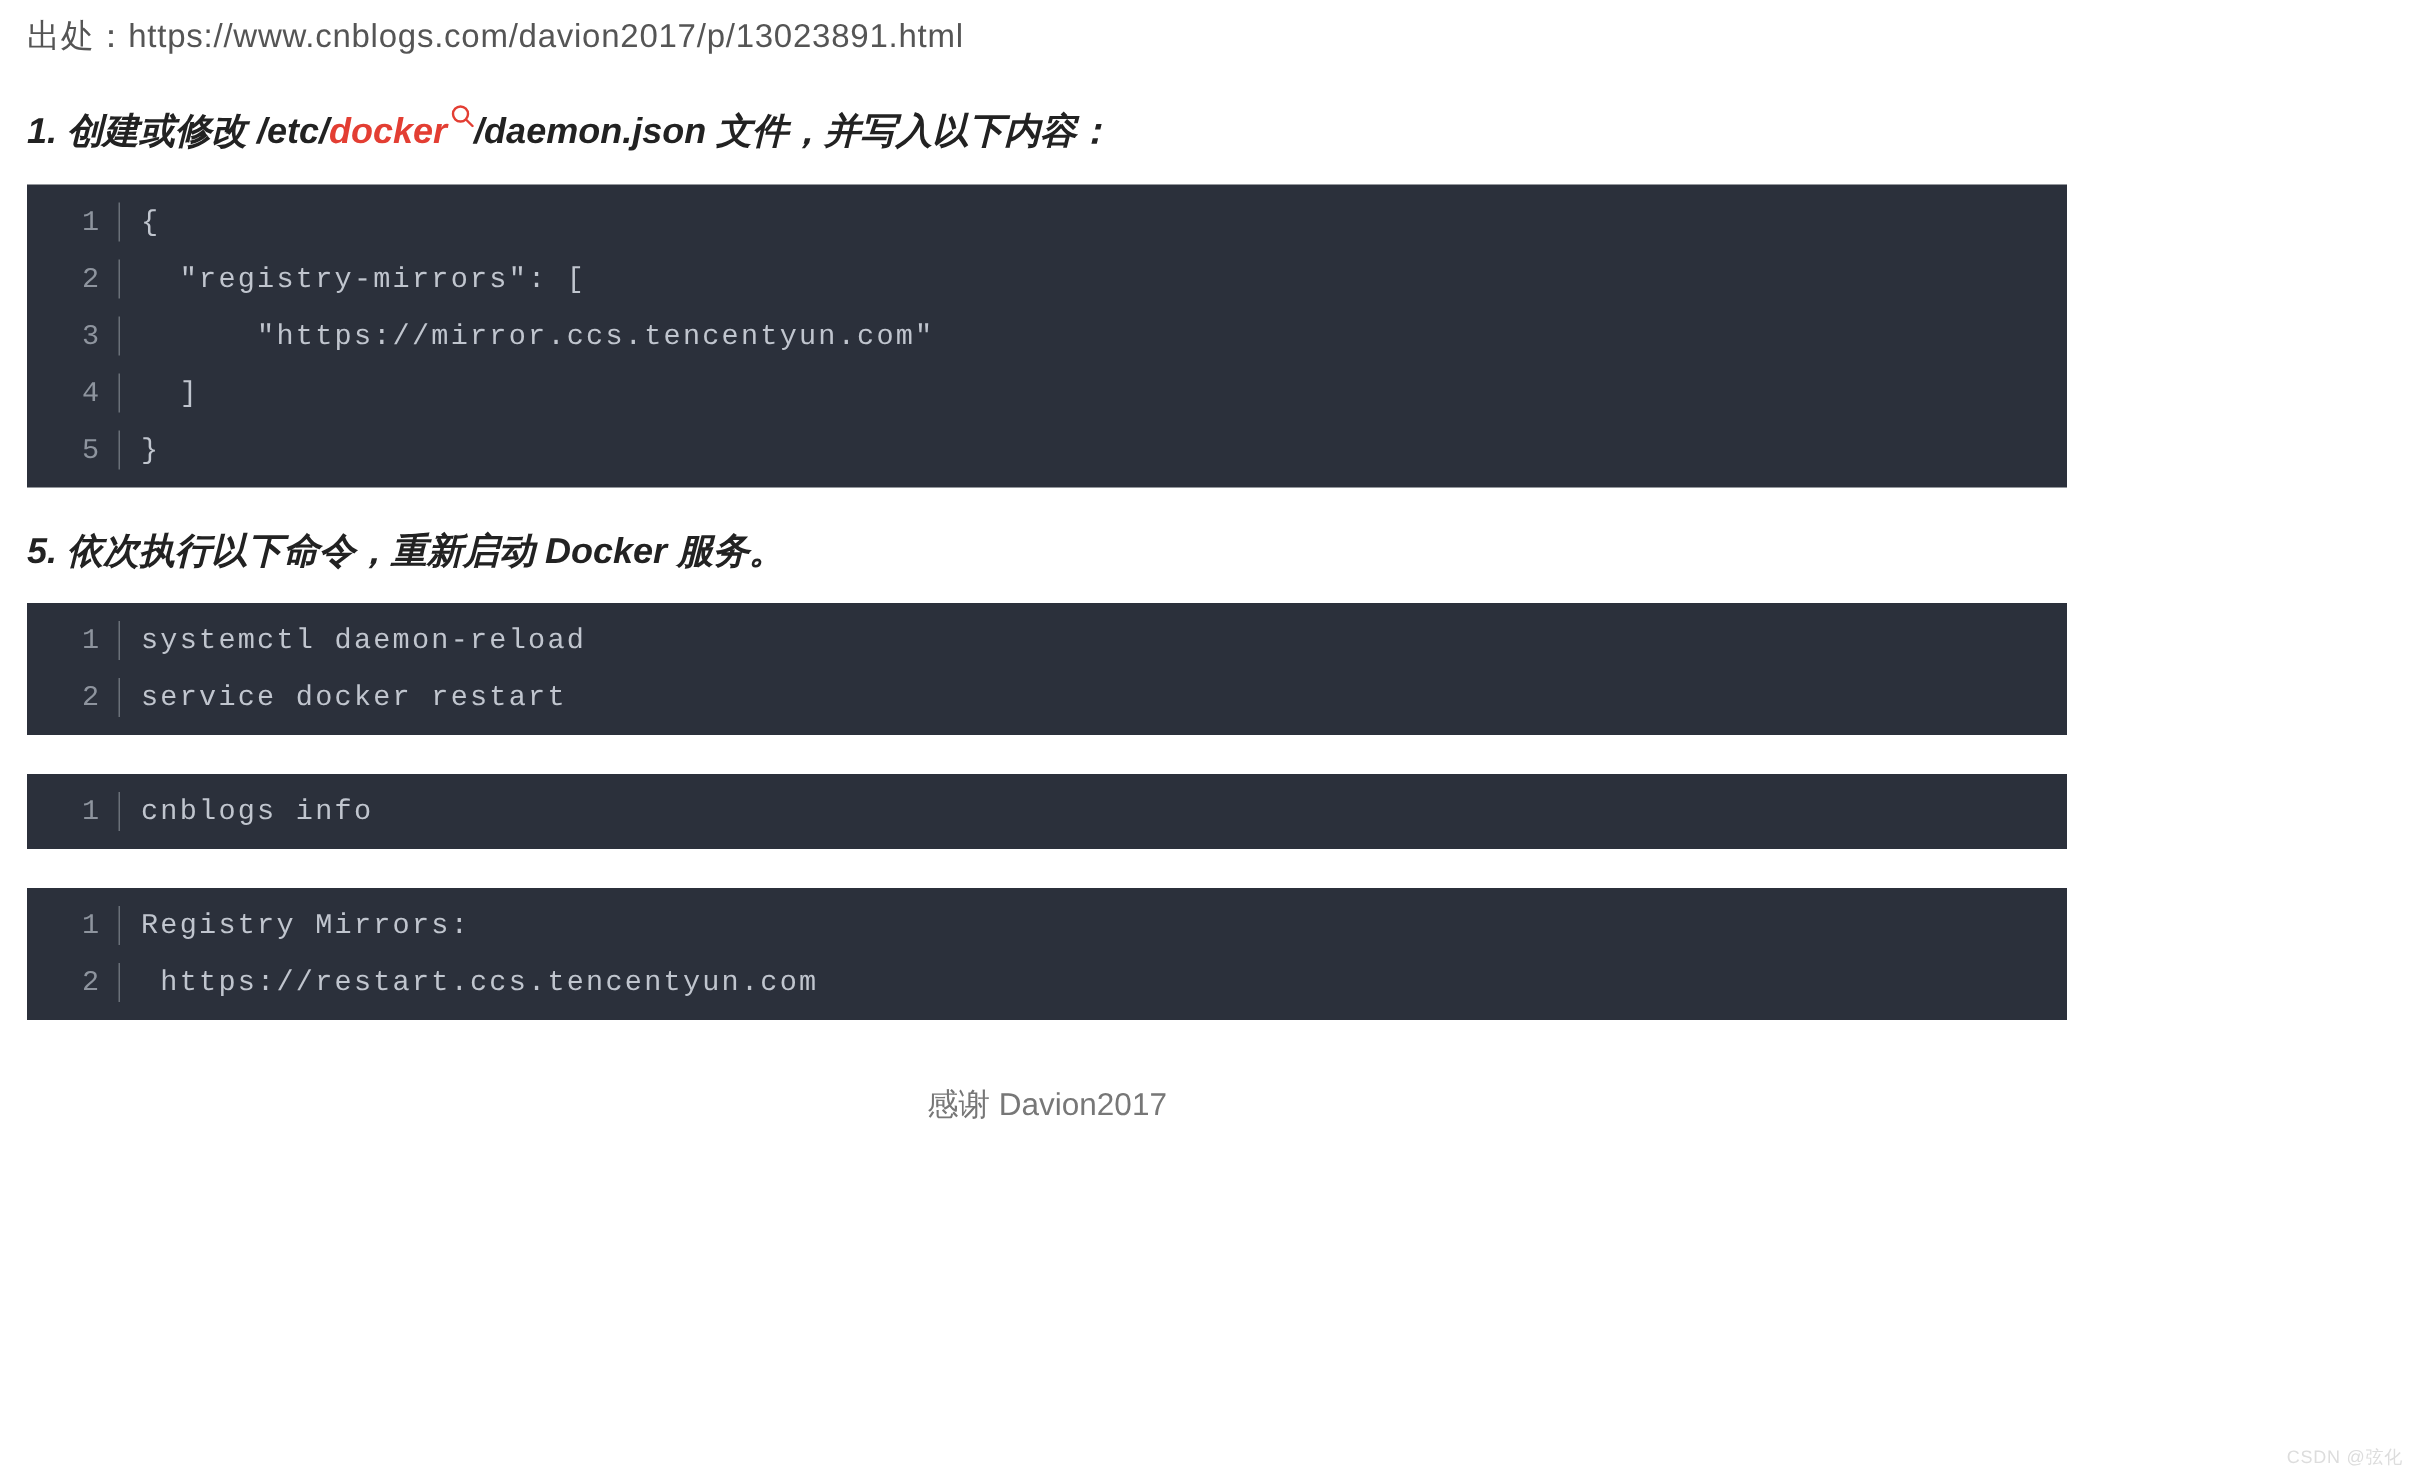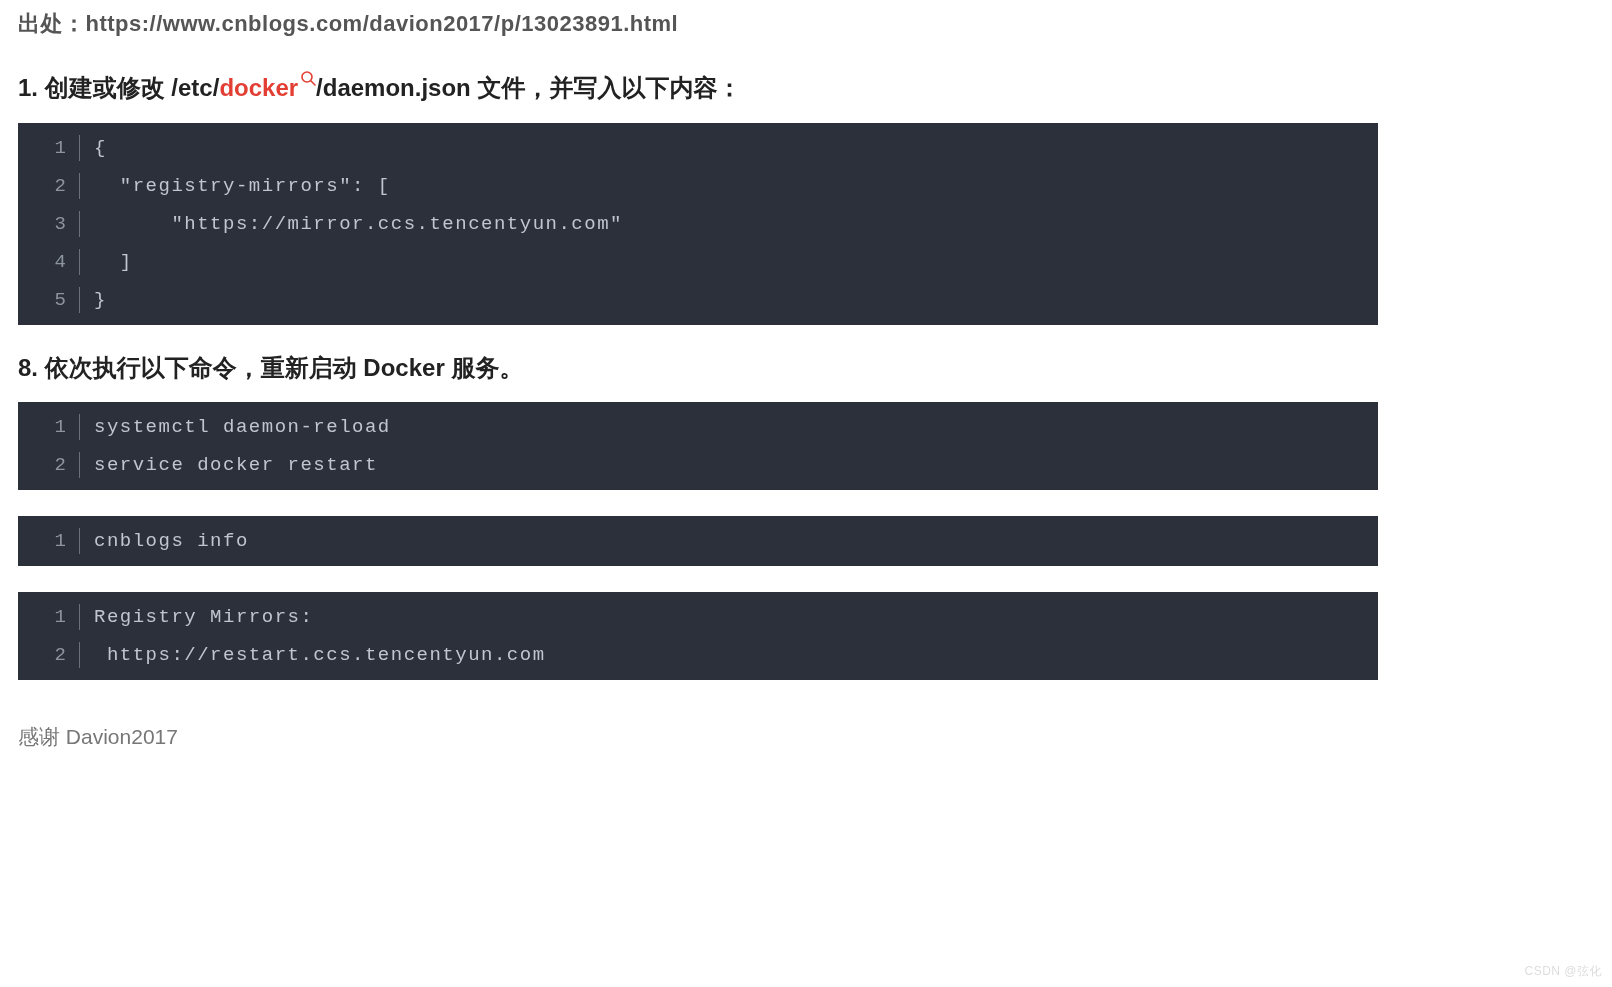--- a/index.html
+++ b/index.html
@@ -1,28 +1,28 @@
 <!DOCTYPE html>
 <html><head>
 <meta charset="utf-8">
 <style>
   html,body{margin:0;padding:0;background:#fff;color:#333;}
   body{font-family:"PingFang SC","Microsoft YaHei","Helvetica Neue",Arial,sans-serif;font-size:21px;line-height:1.6;}
   .page{max-width:1360px;margin:0;padding:6px 18px 20px;}
-  .source-line{color:#555;font-size:22px;letter-spacing:.5px;margin:0 0 30px 0;font-weight:bold;}
-  h3{color:#222;font-size:24px;font-weight:700;margin:26px 0 18px;line-height:1.4;}
+  .source-line{color:#555;font-size:22px;letter-spacing:.5px;margin:0 0 30px 0;}
+  h3{color:#222;font-size:24px;font-weight:700;margin:26px 0 18px;line-height:1.4;font-style:italic;}
   h3 .tag{color:#e33e33;font-weight:700;}
   h3 .mag{display:inline-block;position:relative;top:-10px;margin-left:2px;}
   h3 .mag svg{display:block;}
   .code-block{background:#2b303b;color:#c0c5ce;font-family:"SFMono-Regular",Consolas,"Liberation Mono",Menlo,monospace;font-size:19px;line-height:2.0;margin:0 0 26px;padding:6px 0;}
   .code-row{display:flex;}
   .ln{flex:0 0 48px;text-align:right;color:#8e949e;padding-right:14px;position:relative;user-select:none;}
   .ln::after{content:"";position:absolute;right:0;top:6px;bottom:6px;border-right:1px solid #6a7079;}
   .cl{flex:1 1 auto;padding-left:14px;white-space:pre;letter-spacing:1.5px;}
-  .bottom-note{color:#777;font-size:21px;margin-top:40px;}
+  .bottom-note{color:#777;font-size:21px;margin-top:40px;text-align:center;}
   .watermark{position:fixed;right:10px;bottom:6px;color:#ddd;font-size:12px;letter-spacing:.5px;pointer-events:none;text-align:center;}
 </style>
 </head>
 <body>
 
 <div class="page">
 
   <p class="source-line">
     <span>出处：</span><span>https://www.cnblogs.com/davion2017/p/13023891.html</span>
   </p>
@@ -50,21 +50,21 @@
     <div class="code-row">
         <span class="ln">4</span>
         <span class="cl">  ]</span>
       </div>
     <div class="code-row">
         <span class="ln">5</span>
         <span class="cl">}</span>
       </div>
   </div>
 
-  <h3>8. 依次执行以下命令，重新启动 Docker 服务。</h3>
+  <h3>5. 依次执行以下命令，重新启动 Docker 服务。</h3>
 
   <div class="code-block">
     <div class="code-row">
         <span class="ln">1</span>
         <span class="cl">systemctl daemon-reload</span>
       </div>
     <div class="code-row">
         <span class="ln">2</span>
         <span class="cl">service docker restart</span>
       </div>

